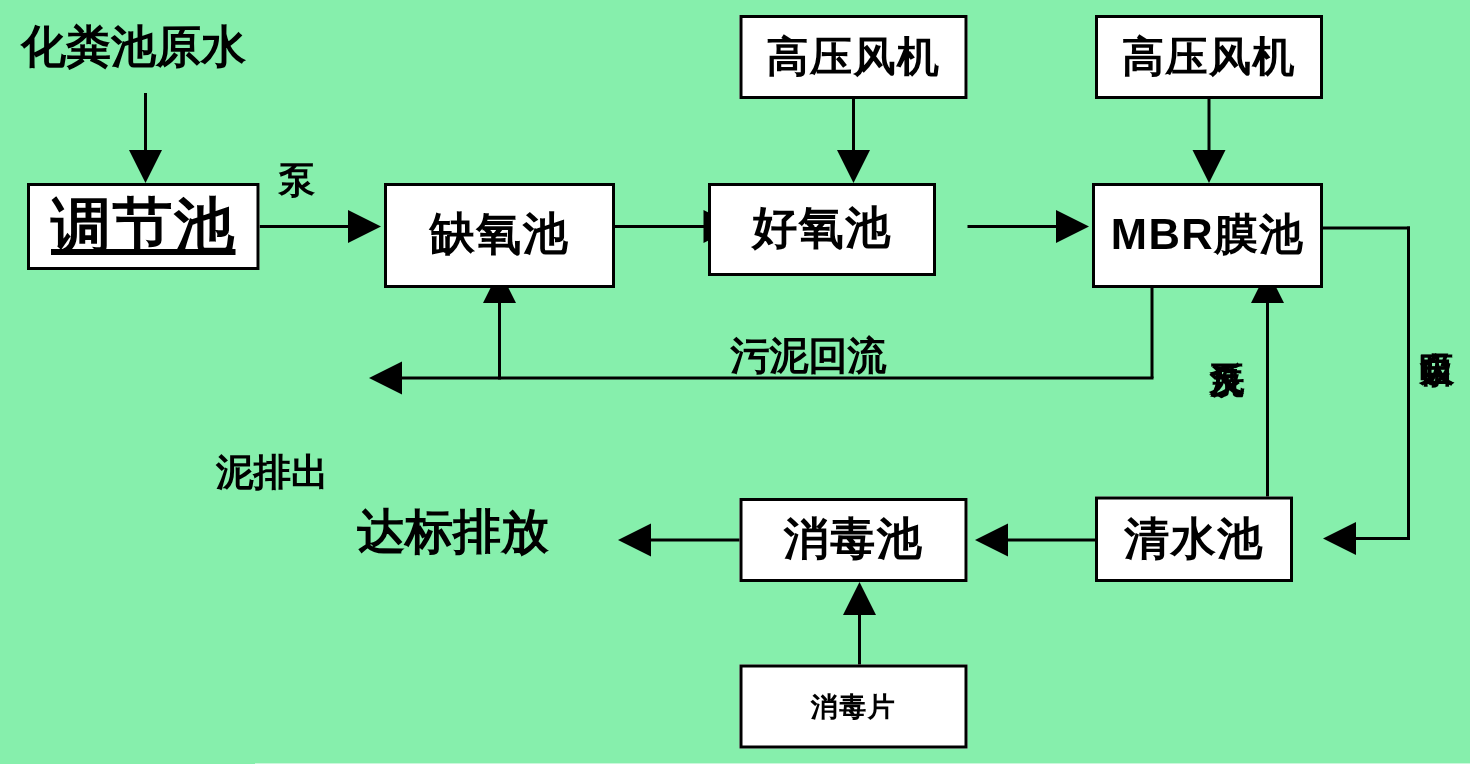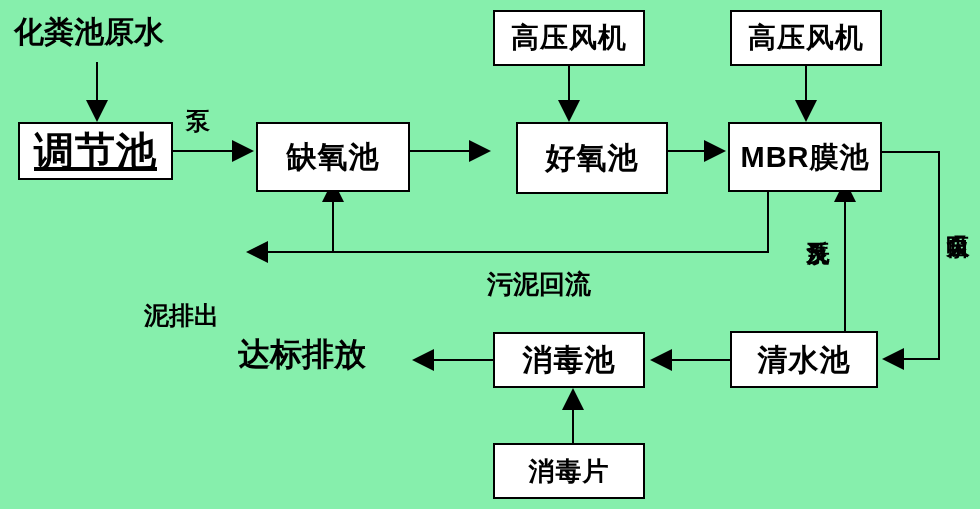--- a/index.html
+++ b/index.html
@@ -86,21 +86,21 @@
 <body>
 
 <div id="canvas">
 
   <div class="free-label" style="left:14px; top:16px; font-size:30px;">化粪池原水</div>
 
   <div class="free-label" style="left:186px; top:108px; font-size:24px;">泵</div>
 
   <div class="free-label" style="left:144px; top:254px; font-size:25px;margin-top:48px;">泥排出</div>
 
-  <div class="free-label" style="left:487px; top:223px; font-size:26px;margin-top:47px;">污泥回流</div>
+  <div class="free-label" style="left:487px; top:223px; font-size:26px;">污泥回流</div>
 
   <div class="free-label vertical" style="left:806px; top:222px; font-size:23px;">反洗泵</div>
 
   <div class="free-label vertical" style="left:946px; top:216px; font-size:23px;">自吸泵</div>
 
   <div class="free-label" style="left:238px; top:337px; font-size:32px;">达标排放</div>
 
   <div class="edge v" style="left:96px; top:62px; height:40px;"></div>
   <div class="arrow down" style="left:86px; top:100px;"></div>
 
@@ -146,41 +146,41 @@
   <div class="arrow left" style="left:412px; top:349px;"></div>
 
   <div class="box" style="left:18px; top:122px; width:155px; height:58px;">
     <span class="box-label" style="font-size:40px;text-decoration:underline;">调节池</span>
   </div>
 
   <div class="box" style="left:256px; top:122px; width:154px; height:70px;">
     <span class="box-label" style="font-size:30px;">缺氧池</span>
   </div>
 
-  <div class="box" style="left:516px; top:122px; width:152px; height:72px;">
+  <div class="box" style="left:472px; top:122px; width:152px; height:62px;">
     <span class="box-label" style="font-size:30px;">好氧池</span>
   </div>
 
   <div class="box" style="left:728px; top:122px; width:154px; height:70px;">
     <span class="box-label" style="font-size:29px;">MBR膜池</span>
   </div>
 
   <div class="box" style="left:493px; top:10px; width:152px; height:56px;">
     <span class="box-label" style="font-size:28px;">高压风机</span>
   </div>
 
   <div class="box" style="left:730px; top:10px; width:152px; height:56px;">
     <span class="box-label" style="font-size:28px;">高压风机</span>
   </div>
 
   <div class="box" style="left:493px; top:332px; width:152px; height:56px;">
     <span class="box-label" style="font-size:30px;">消毒池</span>
   </div>
 
-  <div class="box" style="left:730px; top:331px; width:148px; height:57px;">
+  <div class="box" style="left:730px; top:331px; width:132px; height:57px;">
     <span class="box-label" style="font-size:30px;">清水池</span>
   </div>
 
   <div class="box" style="left:493px; top:443px; width:152px; height:56px;">
-    <span class="box-label" style="font-size:26px;">消毒片</span>
+    <span class="box-label" style="font-size:18px;font-family:Liberation Serif, serif;">消毒片</span>
   </div>
 
 </div>
 
 </body></html>

